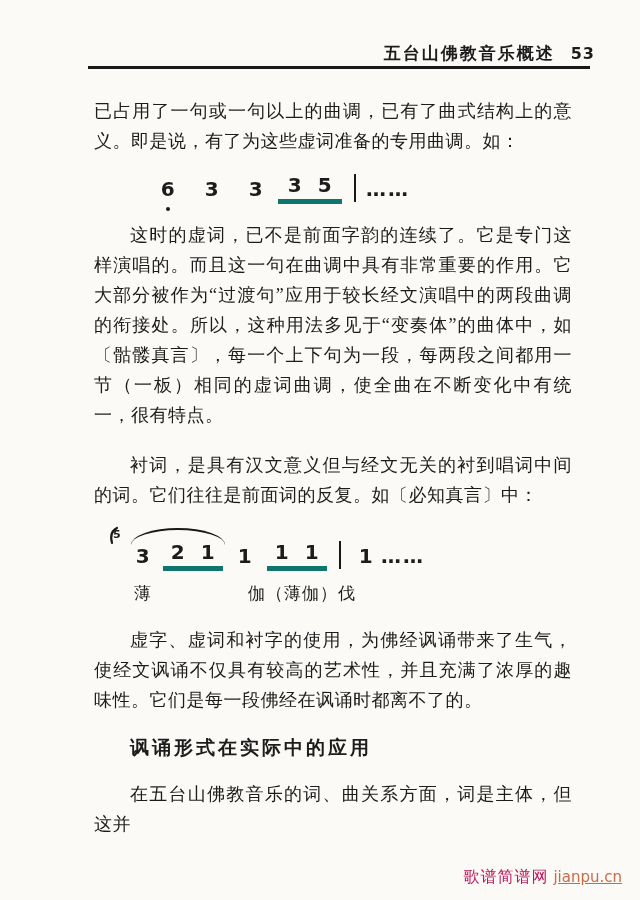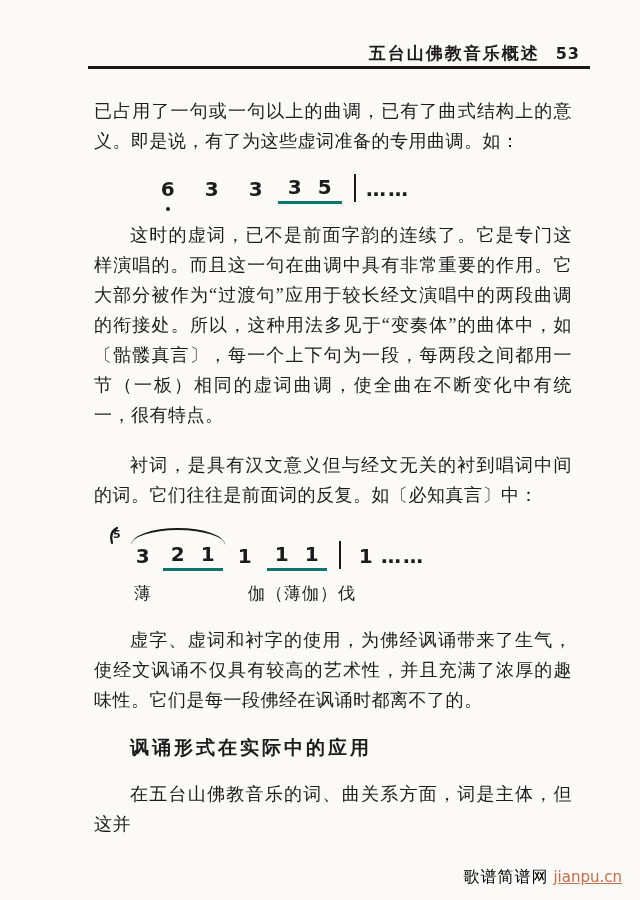--- a/index.html
+++ b/index.html
@@ -7,21 +7,21 @@
     position:relative;
     width:640px;height:900px;
     background:#fbfaf7;
     font-family:"Liberation Serif","DejaVu Serif",serif;
     color:#1c1c1c;
     overflow:hidden;
     margin:0 auto;
   }
   
   .hdr{
-    position:absolute;top:42px;right:60px;
+    position:absolute;top:42px;right:45px;
     font-size:17px;font-weight:700;letter-spacing:2px;
     white-space:nowrap;
   }
   .hdr .pagenum{margin-left:16px;letter-spacing:1px;font-family:"DejaVu Sans",sans-serif;font-size:16px;}
   .hdr-rule{
     position:absolute;top:66px;left:88px;right:50px;height:3px;
     background:#181818;border:0;margin:0;
   }
   
   .content{
@@ -36,21 +36,21 @@
   .music{margin:14px 0 14px 68px;position:relative;}
   .music.m2{margin-left:45px;margin-top:10px;margin-bottom:16px;}
   .m-notes{
     position:relative;white-space:nowrap;
     font-family:"DejaVu Sans",sans-serif;font-weight:700;font-size:20px;
     height:32px;line-height:30px;
   }
   .m2 .m-notes{padding-top:13px;height:34px;}
   .m-note{display:inline-block;text-align:center;position:relative;vertical-align:bottom;}
   .w44{width:44px;} .w64{width:64px;} .w40{width:40px;} .w60{width:60px;} .w30{width:30px;}
-  .beam{border-bottom:3px solid #0f766e;padding-bottom:1px;line-height:26px;}
+  .beam{border-bottom:5px solid #0f766e;padding-bottom:1px;line-height:26px;}
   .beam .inner{word-spacing:8px;}
   .oct-low::after{
     content:'';position:absolute;left:50%;transform:translateX(-50%);
     bottom:-7px;width:4px;height:4px;border-radius:50%;background:#181818;
   }
   .m-bar{
     display:inline-block;width:2px;height:28px;background:#181818;
     vertical-align:middle;margin:0 10px 2px 12px;
   }
   .m-rest{display:inline-block;font-size:20px;letter-spacing:2px;vertical-align:bottom;}
@@ -73,21 +73,21 @@
   .sec-heading{
     display:block;margin:18px 0 0 52px;
     font-weight:700;font-size:19px;letter-spacing:3px;
   }
   .p-last{margin-top:16px !important;}
   
   .footer{
     position:absolute;right:18px;bottom:12px;
     font-size:16px;letter-spacing:1px;white-space:nowrap;
   }
-  .site-name{color:#000000;}
+  .site-name{color:#be185d;}
   .site-url{color:#c96b47;font-family:"DejaVu Sans",sans-serif;font-size:15px;letter-spacing:0;text-decoration:underline;}
 </style>
 </head>
 <body>
 
 <div class="page">
 
   <div class="hdr">
     <span>五台山佛教音乐概述</span><span class="pagenum">53</span>
   </div>

